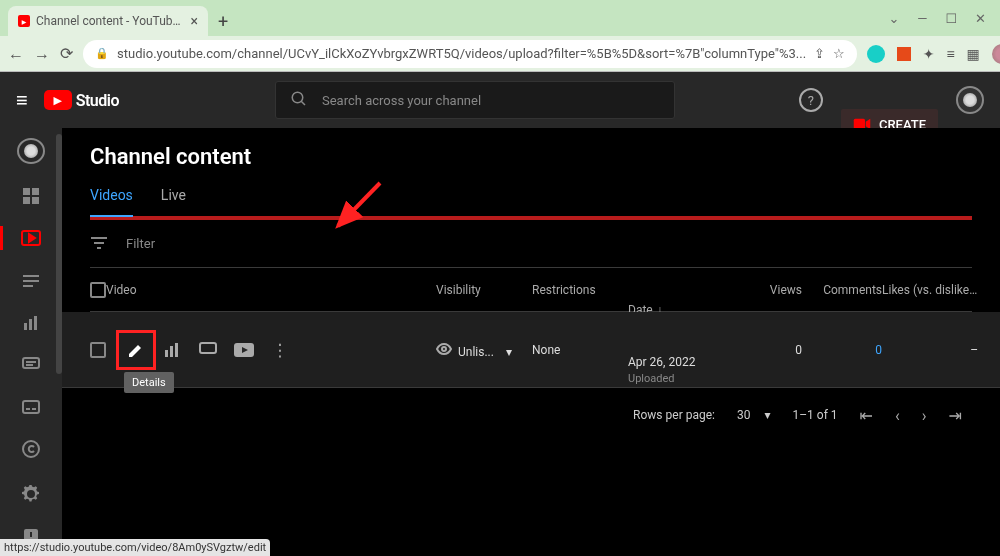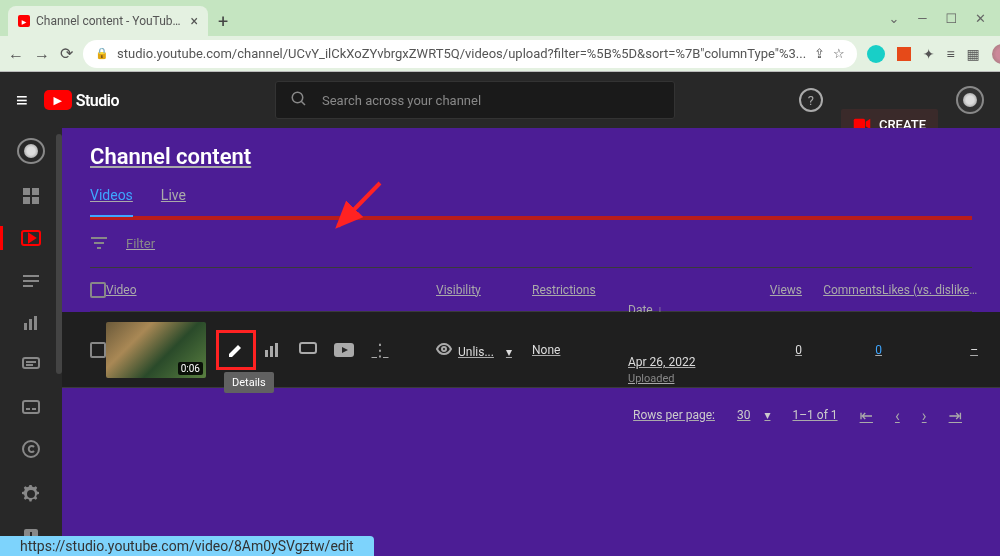--- a/index.html
+++ b/index.html
@@ -142,21 +142,21 @@
       align-items:center;
       justify-content:center;
       color:#888;
       font-size:18px;
       position:relative;
     }
     .sb-item.active { color:#f00; }
     .sb-item.active::before { content:""; position:absolute; left:0; top:8px; bottom:8px; width:3px; background:#f00; }
     .sb-spacer { flex:1; }
 
-    .main { flex:1; background:#4c1d95; display:flex; flex-direction:column; padding: 16px 28px 0 28px; overflow:hidden;text-decoration:underline; }
+    .main { flex:1; background:#000000; display:flex; flex-direction:column; padding: 16px 28px 0 28px; overflow:hidden; }
     .page-title { color:#fff; font-size:22px; font-weight:600; }
     .tabs { display:flex; gap:28px; margin-top:18px; border-bottom:4px solid #b91c1c; }
     .tab { padding: 0 0 12px 0; font-size:14px; color:#aaa; }
     .tab.active { color:#3ea6ff; border-bottom: 2px solid #3ea6ff; margin-bottom:-1px; }
     .filter-row { display:flex; align-items:center; gap:18px; height:48px; border-bottom:1px solid #3a3a3a; color:#888; }
     .filter-icon { font-size:18px; }
 
     .table-header {
       display:flex;
       align-items:center;
@@ -202,22 +202,22 @@
     .link { color:#3ea6ff; }
 
     .pagination { display:flex; justify-content:flex-end; align-items:center; gap:22px; height:54px; font-size:12px; color:#ccc; padding-right:10px;}
     .pg-sel { display:flex; align-items:center; gap:14px;}
     .pg-btn { color:#aaa; font-size:16px; }
 
     
     .arrow-svg { position:absolute; left:268px; top:50px; pointer-events:none; }
 
     .status-link {
-      position:absolute; bottom:0; left:0; background:#7dd3fc; color:#333;
-      font-size:14px; padding:2px 20px; border-radius:0 4px 0 0;
+      position:absolute; bottom:0; left:0; background:#e5e5e5; color:#333;
+      font-size:11px; padding:2px 4px; border-radius:0 4px 0 0;
     }
   </style>
 </head>
 <body>
 
 <div class="browser-titlebar">
   <div class="browser-tab">
     <span class="tab-favicon"></span>
     <span class="tab-text">Channel content - YouTube Studi</span>
     <span class="tab-close">×</span>
@@ -375,23 +375,20 @@
         <div class="col-views">Views</div>
         <div class="col-comm">Comments</div>
         <div class="col-likes">Likes (vs. dislike...</div>
       </div>
 
       <div class="table-row">
         <div class="col-cb">
             <span class="cb"></span>
           </div>
         <div class="col-video" style="display:flex;align-items:center;">
-          <div class="thumb">
-            <span class="duration">0:06</span>
-          </div>
           <div class="row-actions">
             <span class="act edit">
                 <svg width="18" height="18" fill="#fff">
                   <path d="M2 13l9-9 3 3-9 9H2v-3z"></path>
                 </svg>
               </span>
             <span class="act">
                 <svg width="16" height="16" fill="#aaa">
                   <rect x="1" y="8" width="3" height="7"></rect>
                   <rect x="6" y="4" width="3" height="11"></rect>

